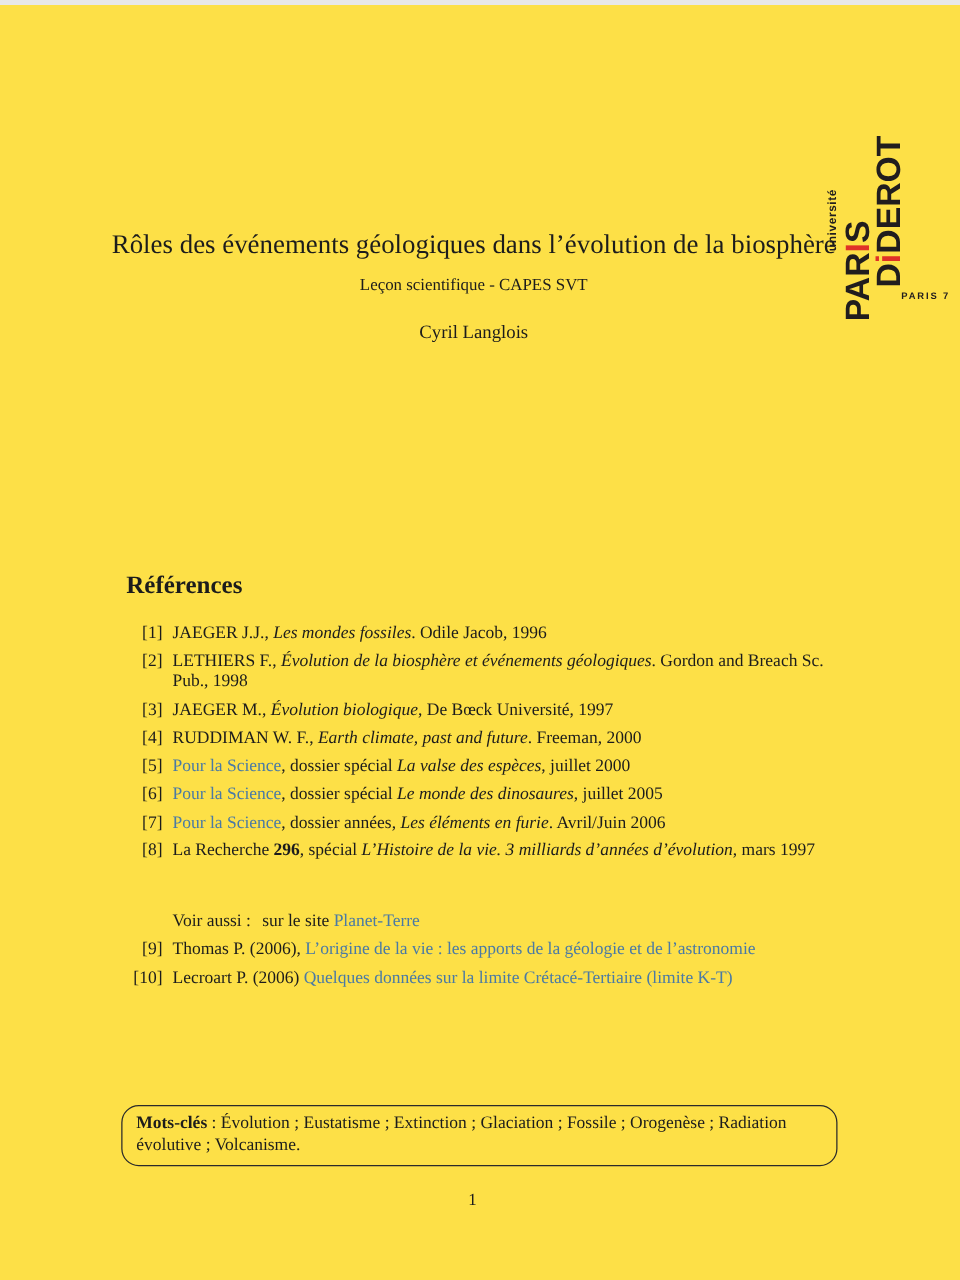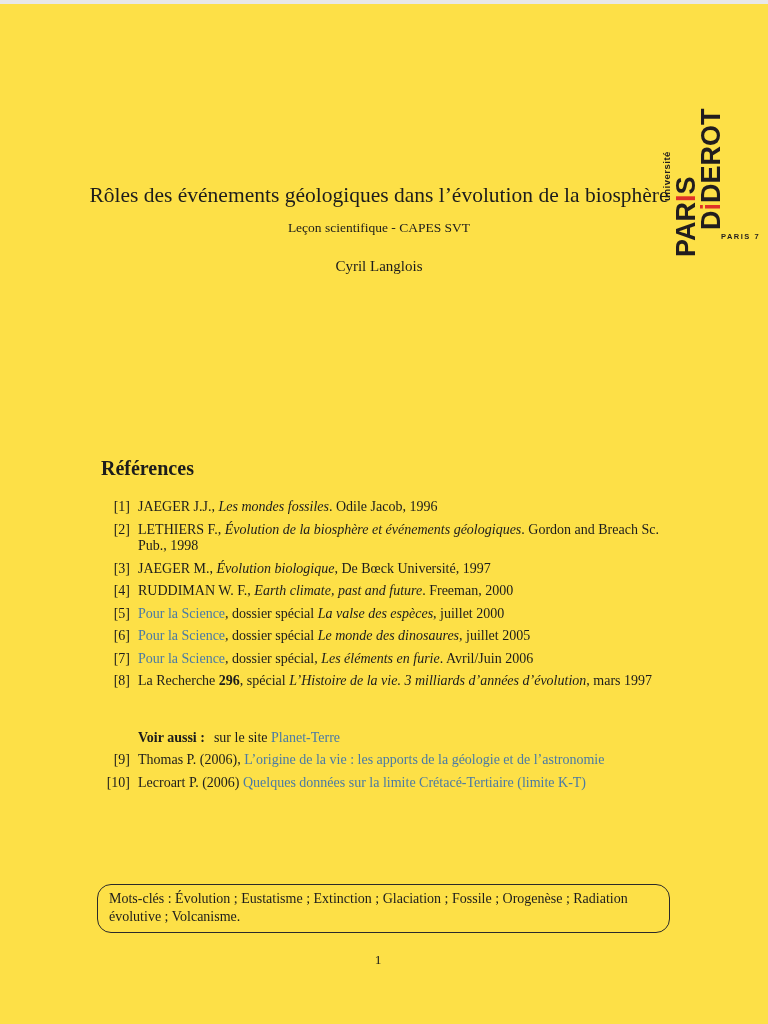--- a/index.html
+++ b/index.html
@@ -53,31 +53,31 @@
   .ref-label{width:29px;text-align:right;flex:none;}
   .ref-text{margin-left:8px;flex:1;}
   .seg-plain{}
   .seg-italic{font-style:italic;}
   .seg-bold{font-weight:bold;}
 
   .voir-aussi{
     position:absolute;top:725px;left:138px;
     font-size:14px;line-height:17px;
   }
-  .voir-aussi-label{font-weight:bold;margin-right:9px;}
+  .voir-aussi-label{font-weight:normal;margin-right:9px;}
 
   
   .keywords-box{
     position:absolute;top:880px;left:97px;width:573px;
     box-sizing:border-box;
     border:1px solid #2a2a2a;border-radius:14px;
     padding:5px 10px 7px 11px;
     font-size:14px;line-height:17.5px;
   }
-  .keywords-label{font-weight:normal;}
+  .keywords-label{font-weight:bold;}
 
   .page-number{
     position:absolute;top:948px;left:0;width:756px;
     text-align:center;font-size:13.5px;
   }
 </style>
 </head>
 <body>
 
 <div class="page">
@@ -117,21 +117,21 @@
       <div class="ref-item">
         <span class="ref-label">[5]</span>
         <span class="ref-text"><span class="seg-link" style="color: rgb(74, 122, 165);">Pour la Science</span><span class="seg-plain">, dossier spécial </span><span class="seg-italic">La valse des espèces</span><span class="seg-plain">, juillet 2000</span></span>
       </div>
       <div class="ref-item">
         <span class="ref-label">[6]</span>
         <span class="ref-text"><span class="seg-link" style="color: rgb(74, 122, 165);">Pour la Science</span><span class="seg-plain">, dossier spécial </span><span class="seg-italic">Le monde des dinosaures</span><span class="seg-plain">, juillet 2005</span></span>
       </div>
       <div class="ref-item">
         <span class="ref-label">[7]</span>
-        <span class="ref-text"><span class="seg-link" style="color: rgb(74, 122, 165);">Pour la Science</span><span class="seg-plain">, dossier spécial, </span><span class="seg-italic">Les éléments en furie</span><span class="seg-plain">. Avril/Juin 2006</span></span>
+        <span class="ref-text"><span class="seg-link" style="color: rgb(74, 122, 165);">Pour la Science</span><span class="seg-plain">, dossier années, </span><span class="seg-italic">Les éléments en furie</span><span class="seg-plain">. Avril/Juin 2006</span></span>
       </div>
       <div class="ref-item">
         <span class="ref-label">[8]</span>
         <span class="ref-text"><span class="seg-plain">La Recherche </span><span class="seg-bold">296</span><span class="seg-plain">, spécial </span><span class="seg-italic">L’Histoire de la vie. 3 milliards d’années d’évolution</span><span class="seg-plain">, mars 1997</span></span>
       </div>
     </div>
 
   <div class="voir-aussi">
     <span class="voir-aussi-label">Voir aussi :</span><span>sur le site </span><span class="seg-link" style="color: rgb(74, 122, 165);">Planet-Terre</span>
   </div>

